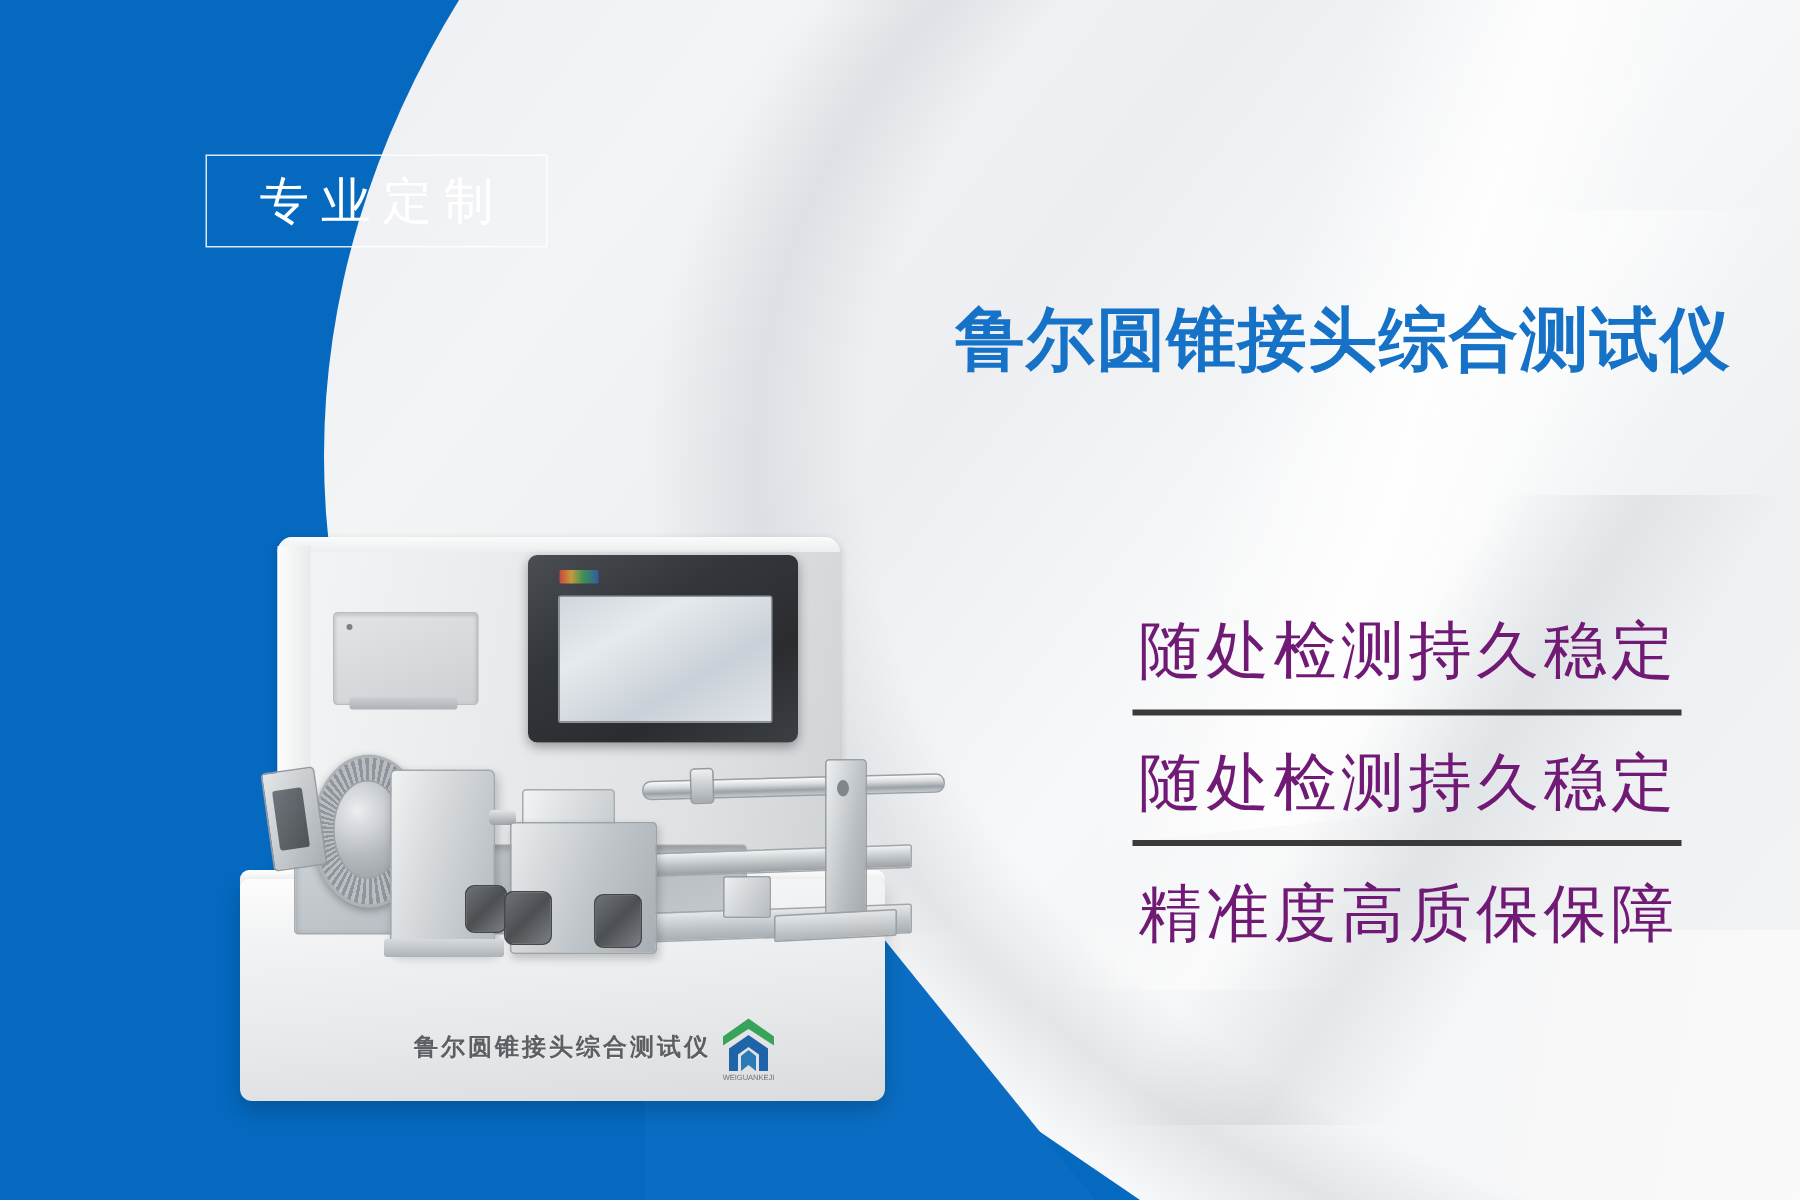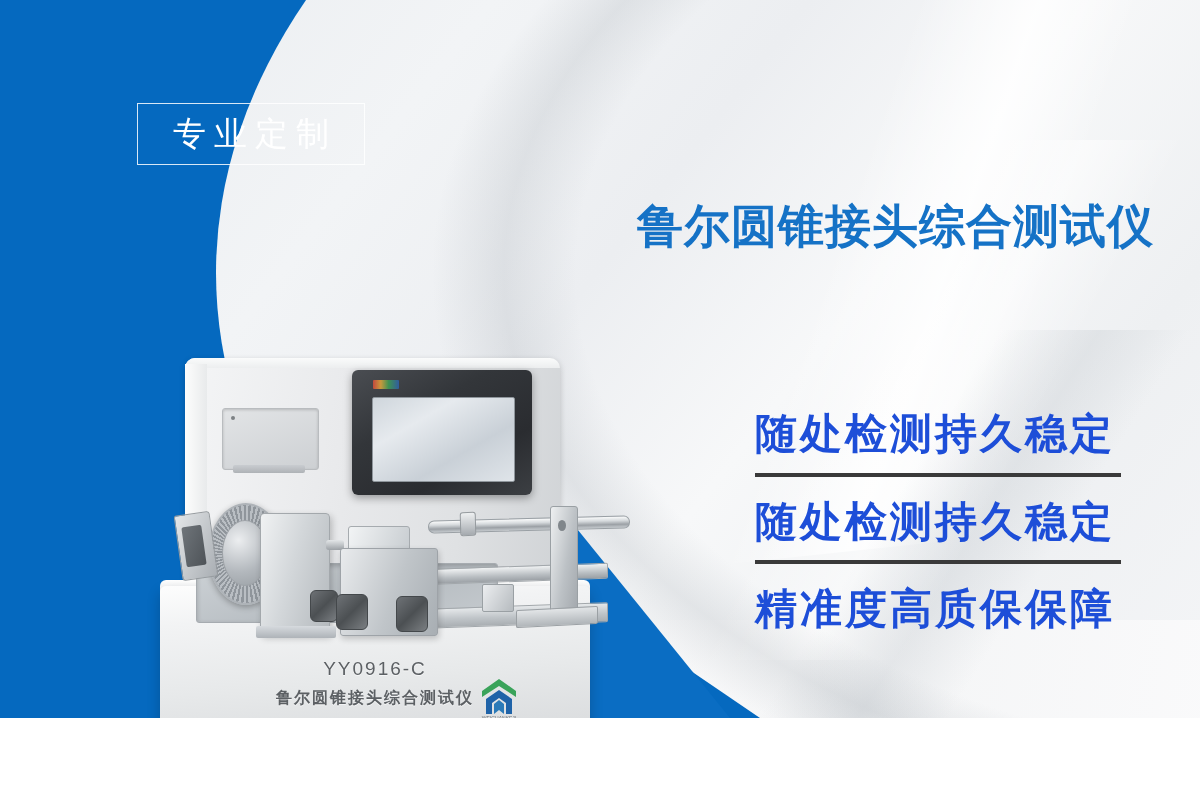--- a/index.html
+++ b/index.html
@@ -1,21 +1,21 @@
 <!DOCTYPE html>
 <html><head>
 <meta charset="utf-8">
 <style>
   html,body{margin:0;padding:0;}
   body{
     width:1200px;height:800px;overflow:hidden;
     font-family:"Liberation Sans","DejaVu Sans",sans-serif;
     background:#ffffff;
   }
-  #banner{position:relative;width:1200px;height:718px;overflow:hidden;}
+  #banner{position:relative;width:1200px;height:800px;overflow:hidden;}
 
   
   .bg-blue{position:absolute;inset:0;background:#0569BF;}
   .bg-light{
     position:absolute;inset:0;
     background:linear-gradient(128deg,#e9ecef 0%,#f2f4f6 28%,#eceef1 46%,#f7f8f9 62%,#eef0f2 80%,#f4f5f7 100%);
     clip-path: ellipse(100% 100% at 118% 38%);
   }
   .bg-light2{
     position:absolute;left:430px;top:620px;width:780px;height:200px;
@@ -72,22 +72,22 @@
   .pill span{color:#fff;font-size:35px;font-weight:700;letter-spacing:2px;}
 
   .main-title{
     position:absolute;left:637px;top:196px;
     color:#1572C6;font-size:46px;font-weight:700;letter-spacing:1px;
     white-space:nowrap;
   }
 
   .features{position:absolute;left:755px;top:405px;width:368px;}
   .feature-row{
-    font-size:42px;font-weight:700;color:#1d4ed8;letter-spacing:3px;
-    line-height:1.18;padding:4px 0 10px 0;white-space:nowrap;
+    font-size:42px;font-weight:400;color:#701a75;letter-spacing:3px;
+    line-height:1.18;padding:4px 0 10px 0;white-space:nowrap;text-align:center;
   }
   .divider{height:4px;background:#3a3a3a;margin:4px 0 16px 0;width:366px;}
 
   
   .machine{position:absolute;left:160px;top:358px;width:500px;height:400px;}
 
   .body-back{
     position:absolute;left:25px;top:0px;width:375px;height:270px;
     background:linear-gradient(100deg,#f4f5f6 0%,#e9eaec 40%,#dfe1e3 72%,#cfd2d5 100%);
     border-radius:10px 10px 2px 2px;
@@ -305,21 +305,20 @@
     <div class="fixture-top"></div>
     <div class="fixture"></div>
     <div class="knob knob3"></div>
     <div class="knob knob1"></div>
     <div class="knob knob2"></div>
     <div class="clamp-small"></div>
     <div class="bracket"></div>
     <div class="bracket-hole"></div>
     <div class="bracket-foot"></div>
 
-    <div class="model-text">YY0916-C</div>
     <div class="model-sub">鲁尔圆锥接头综合测试仪</div>
     <svg class="brand-logo" viewBox="0 0 42 46">
       <path d="M21 3 L38 15 L38 21 L21 10 L4 21 L4 15 Z" fill="#3aa35a"></path>
       <path d="M21 14 L34 23 L34 38 L28 38 L28 27 L21 22 L14 27 L14 38 L8 38 L8 23 Z" fill="#1f63a8"></path>
       <path d="M21 24 L26 28 L26 38 L21 34 L16 38 L16 28 Z" fill="#2b7ab8"></path>
       <text x="21" y="44" font-size="5" text-anchor="middle" fill="#6c7276" font-family="'Liberation Sans',sans-serif">WEIGUANKEJI</text>
     </svg>
   </div>
 
 

